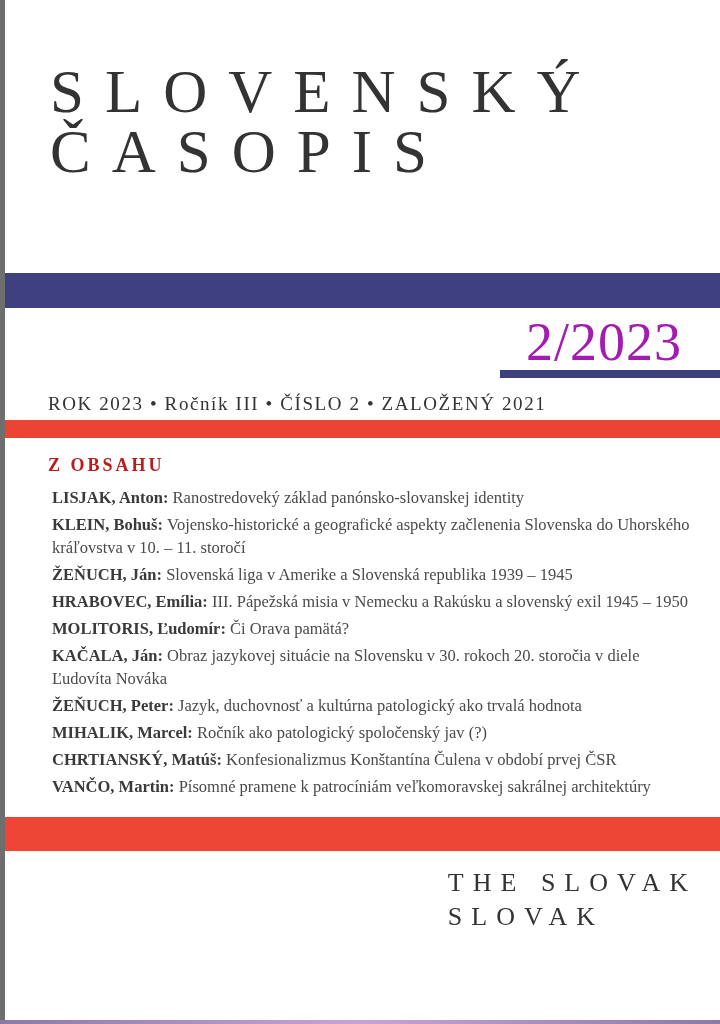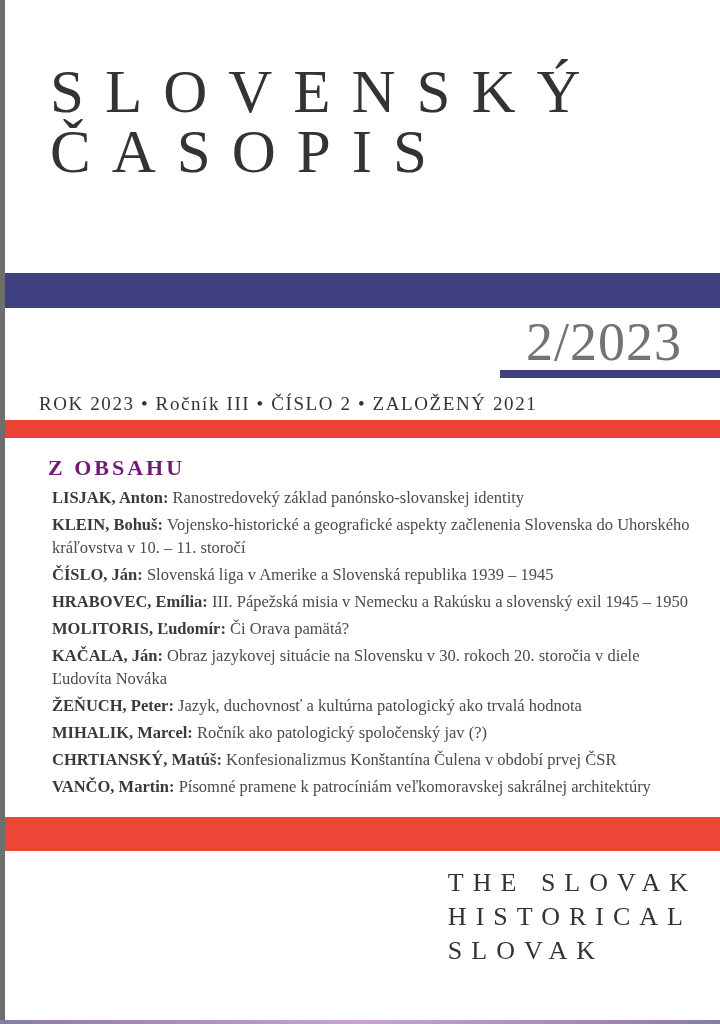--- a/index.html
+++ b/index.html
@@ -24,37 +24,37 @@
     font-weight: normal;
     margin: 0;
   }
   .title div { white-space: nowrap; }
   .band-blue {
     position: absolute; left: 5px; top: 273px; width: 715px; height: 35px;
     background: #3e4080;
   }
   .issue {
     position: absolute; right: 38px; top: 315px;
-    font-size: 54px; line-height: 54px; color: #737373; letter-spacing: 1px; margin-left: 19px;
+    font-size: 54px; line-height: 54px; color: #a21caf; letter-spacing: 1px; margin-left: 19px;
   }
   .bar-blue-short {
     position: absolute; left: 500px; top: 370px; width: 220px; height: 8px;
     background: #3e4080;
   }
   .meta {
-    position: absolute; left: 39px; top: 393px;
+    position: absolute; left: 48px; top: 393px;
     font-size: 19px; letter-spacing: 1.6px; color: #333; white-space: nowrap;
   }
   .band-red-1 {
     position: absolute; left: 5px; top: 420px; width: 715px; height: 18px;
     background: #ec4434;
   }
   .contents-heading {
     position: absolute; left: 48px; top: 455px;
-    font-size: 22px; letter-spacing: 3px; font-weight: bold; color: #701a75;
+    font-size: 18px; letter-spacing: 3px; font-weight: bold; color: #b91c1c;
   }
   .contents {
     position: absolute; left: 48px; top: 482px; width: 650px;
     font-size: 16.5px; line-height: 23px; color: #4a4a4a;
     margin: 0; padding: 0; list-style: none;
   }
   .contents li { margin: 4px; padding: 0; }
   .contents .author { font-weight: bold; color: #3a3a3a; }
   .contents .sep { font-weight: bold; color: #3a3a3a; }
   .band-red-2 {
@@ -84,31 +84,30 @@
 
 <div class="meta">ROK 2023 • Ročník III • ČÍSLO 2 • ZALOŽENÝ 2021</div>
 
 <div class="band-red-1"></div>
 
 <div class="contents-heading">Z OBSAHU</div>
 
 <ul class="contents">
   <li><span class="author">LISJAK, Anton</span><span class="sep">: </span><span>Ranostredoveký základ panónsko-slovanskej identity</span></li>
   <li><span class="author">KLEIN, Bohuš</span><span class="sep">: </span><span>Vojensko-historické a geografické aspekty začlenenia Slovenska do Uhorského kráľovstva v 10. – 11. storočí</span></li>
-  <li><span class="author">ČÍSLO, Ján</span><span class="sep">: </span><span>Slovenská liga v Amerike a Slovenská republika 1939 – 1945</span></li>
+  <li><span class="author">ŽEŇUCH, Ján</span><span class="sep">: </span><span>Slovenská liga v Amerike a Slovenská republika 1939 – 1945</span></li>
   <li><span class="author">HRABOVEC, Emília</span><span class="sep">: </span><span>III. Pápežská misia v Nemecku a Rakúsku a slovenský exil 1945 – 1950</span></li>
   <li><span class="author">MOLITORIS, Ľudomír</span><span class="sep">: </span><span>Či Orava pamätá?</span></li>
   <li><span class="author">KAČALA, Ján</span><span class="sep">: </span><span>Obraz jazykovej situácie na Slovensku v 30. rokoch 20. storočia v diele Ľudovíta Nováka</span></li>
   <li><span class="author">ŽEŇUCH, Peter</span><span class="sep">: </span><span>Jazyk, duchovnosť a kultúrna patologický ako trvalá hodnota</span></li>
   <li><span class="author">MIHALIK, Marcel</span><span class="sep">: </span><span>Ročník ako patologický spoločenský jav (?)</span></li>
   <li><span class="author">CHRTIANSKÝ, Matúš</span><span class="sep">: </span><span>Konfesionalizmus Konštantína Čulena v období prvej ČSR</span></li>
   <li><span class="author">VANČO, Martin</span><span class="sep">: </span><span>Písomné pramene k patrocíniám veľkomoravskej sakrálnej architektúry</span></li>
 </ul>
 
 <div class="band-red-2"></div>
 
 <div class="en-title">
   <div>THE SLOVAK</div>
-  <div>HISTORICAL</div>
   <div>SLOVAK</div>
 </div>
 
 <div class="bottom-edge"></div>
 
 </body></html>

